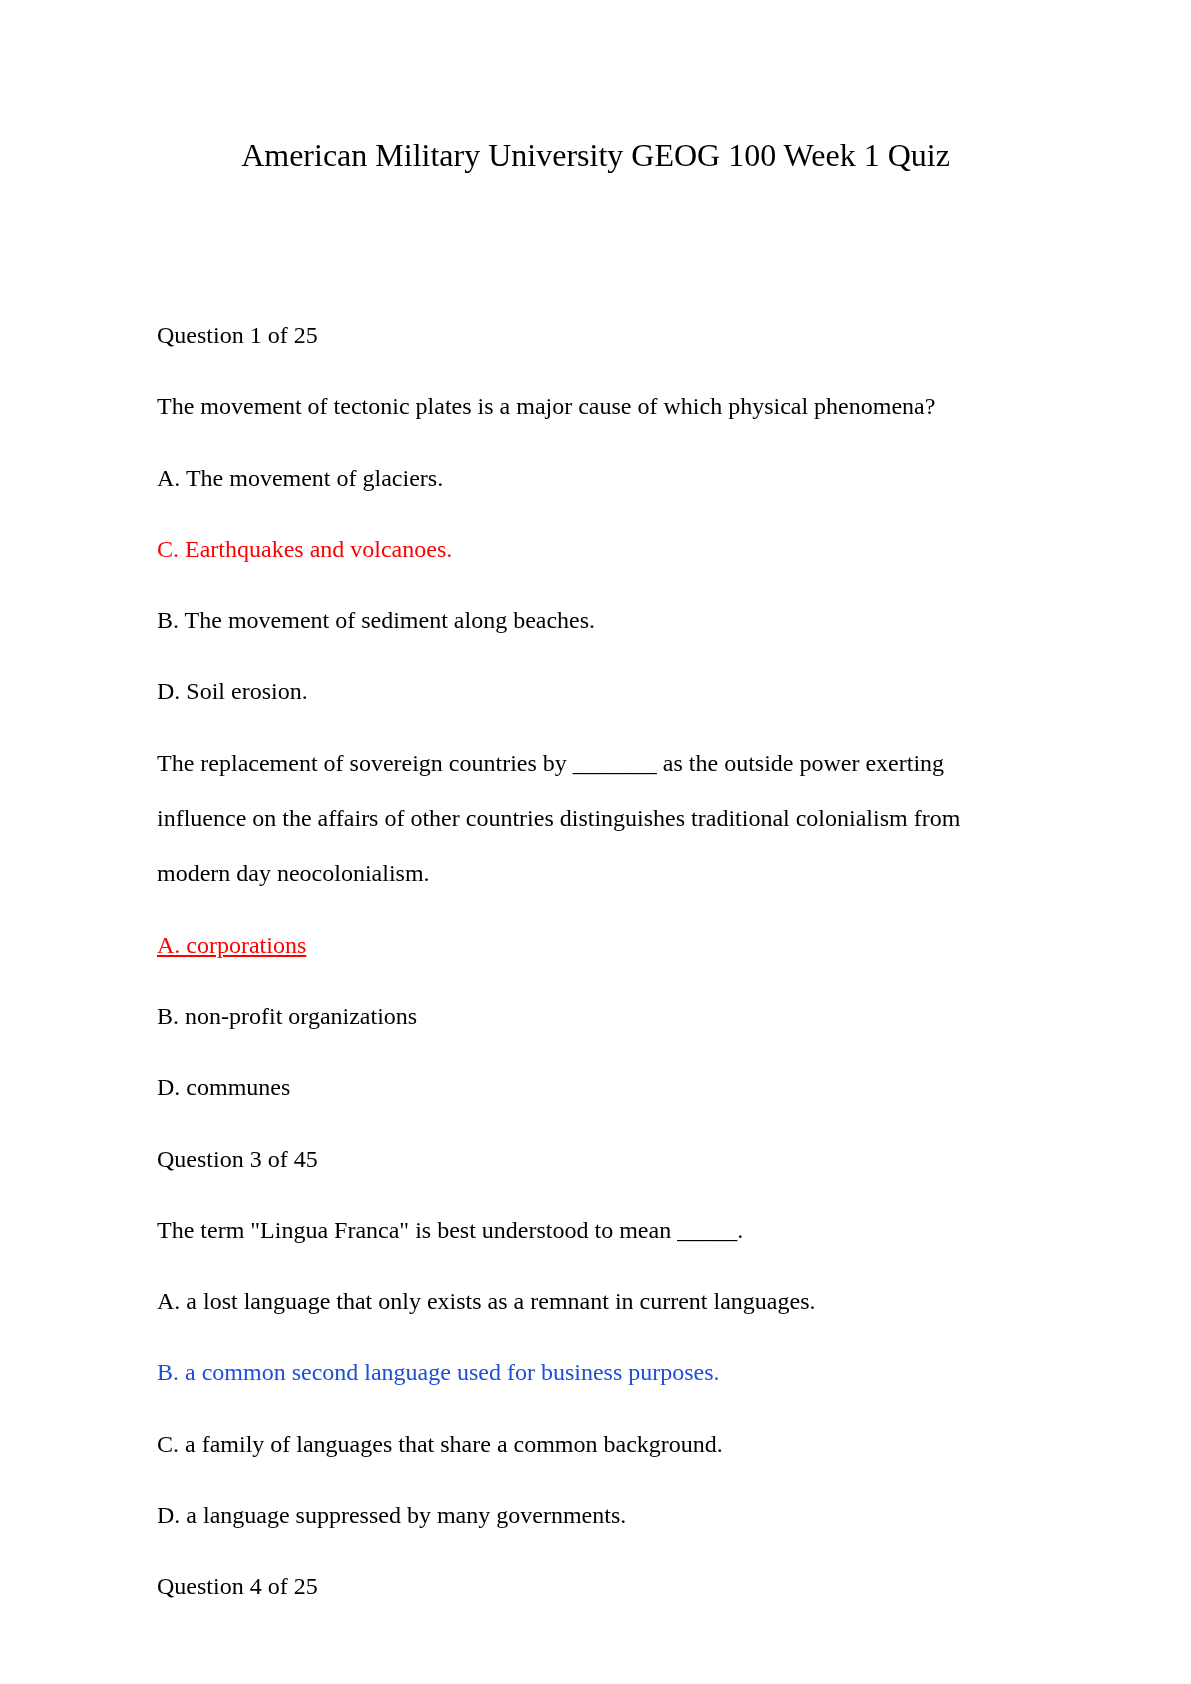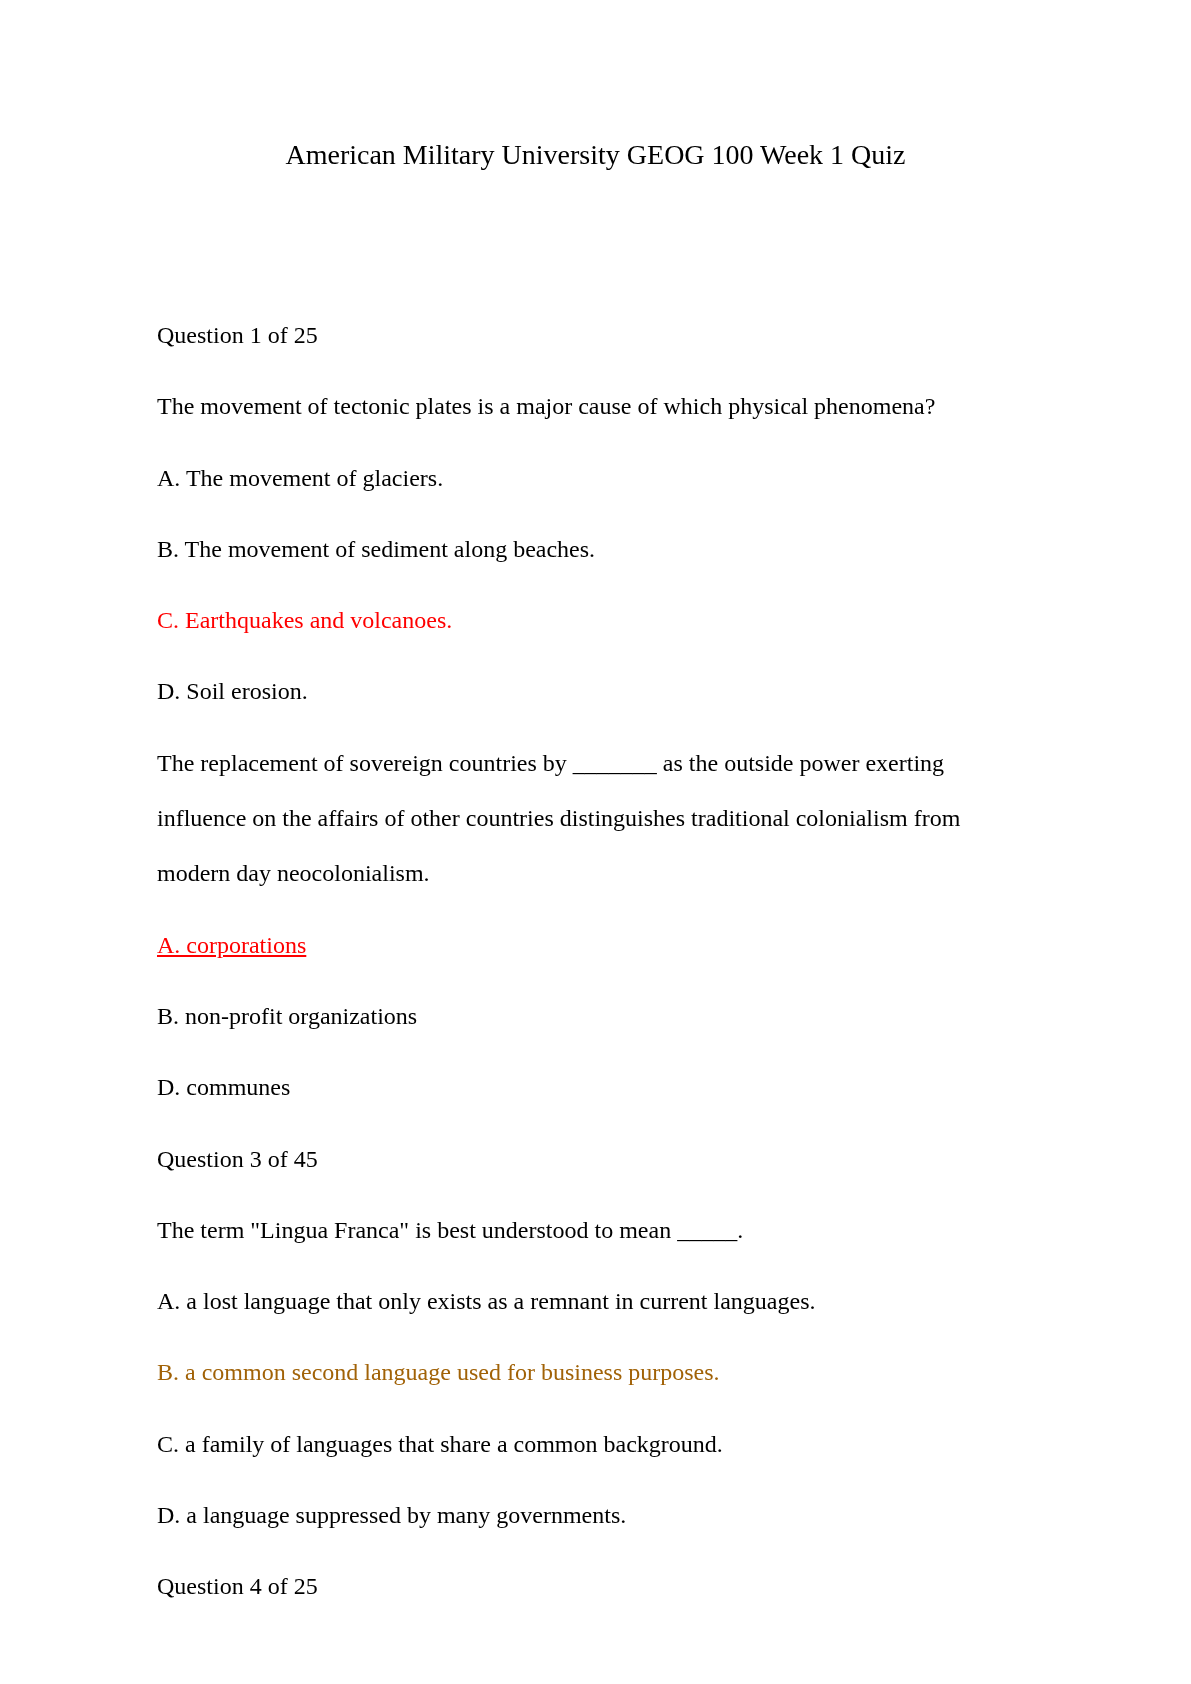--- a/index.html
+++ b/index.html
@@ -17,21 +17,21 @@
     color: #000000;
     overflow: hidden;
   }
   .doc-title {
     position: absolute;
     left: 0;
     right: 0;
     top: 143px;
     margin: 0;
     text-align: center;
-    font-size: 28px;
+    font-size: 32px;
     font-weight: normal;
     line-height: 24px;
   }
   .content {
     position: absolute;
     left: 141px;
     top: 292px;
     width: 892px;
   }
   .line {
@@ -45,32 +45,32 @@
 
 <div class="page">
 
   <h1 class="doc-title">American Military University GEOG 100 Week 1 Quiz</h1>
 
   <div class="content">
 
     <p class="line">Question 1 of 25</p>
     <p class="line">The movement of tectonic plates is a major cause of which physical phenomena?</p>
     <p class="line">A. The movement of glaciers.</p>
+    <p class="line" style="color: rgb(255, 0, 0);">C. Earthquakes and volcanoes.</p>
     <p class="line">B. The movement of sediment along beaches.</p>
-    <p class="line" style="color: rgb(255, 0, 0);">C. Earthquakes and volcanoes.</p>
     <p class="line">D. Soil erosion.</p>
 
     <p class="line">The replacement of sovereign countries by _______ as the outside power exerting influence on the affairs of other countries distinguishes traditional colonialism from modern day neocolonialism.</p>
     <p class="line" style="color: rgb(255, 0, 0); text-decoration: underline;">A. corporations</p>
     <p class="line">B. non-profit organizations</p>
     <p class="line">D. communes</p>
 
     <p class="line">Question 3 of 45</p>
     <p class="line">The term "Lingua Franca" is best understood to mean _____.</p>
     <p class="line">A. a lost language that only exists as a remnant in current languages.</p>
-    <p class="line" style="color: #a16207;">B. a common second language used for business purposes.</p>
+    <p class="line" style="color: #1d4ed8;">B. a common second language used for business purposes.</p>
     <p class="line">C. a family of languages that share a common background.</p>
     <p class="line">D. a language suppressed by many governments.</p>
 
     <p class="line">Question 4 of 25</p>
 
   </div>
 </div>
 
 </body></html>

